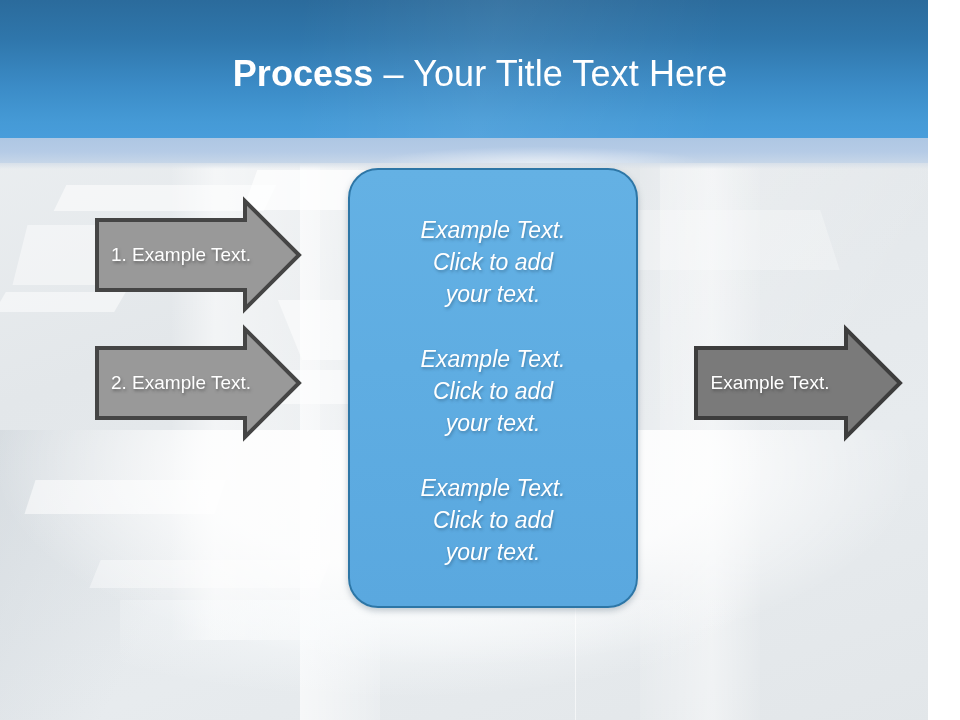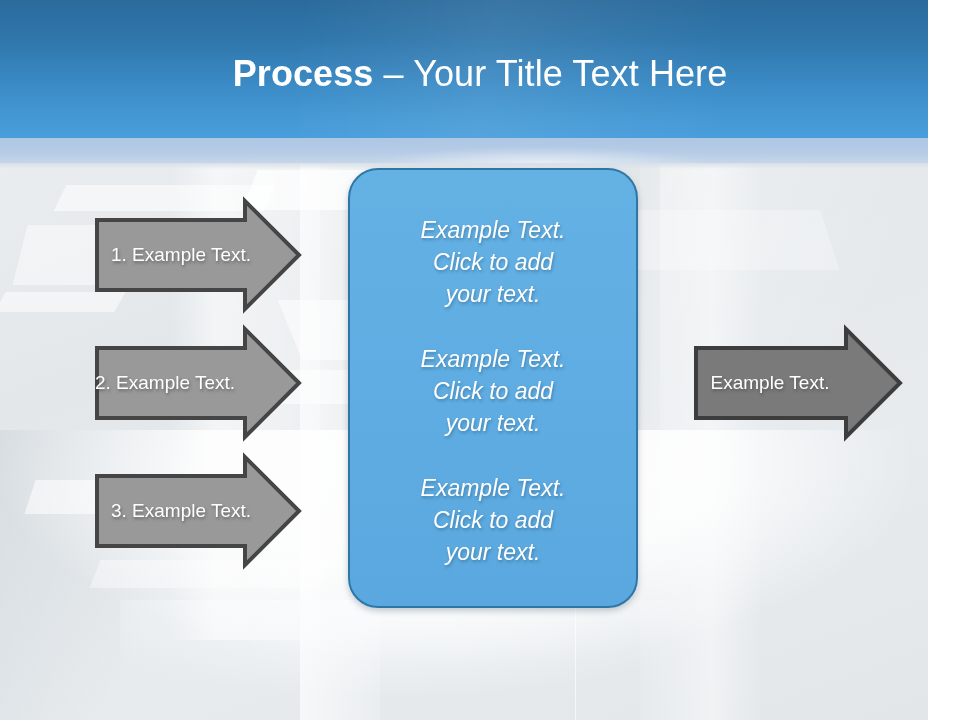--- a/index.html
+++ b/index.html
@@ -295,29 +295,23 @@
     <svg width="206" height="112" viewBox="0 0 206 112">
       <polygon points="2,21 150,21 150,2 204,56 150,110 150,91 2,91" fill="#999999" stroke="#454545" stroke-width="4" stroke-linejoin="miter"></polygon>
     </svg>
     <div class="arrow-label" style="width:150px; height:112px; padding-left:16px;">1. Example Text.</div>
   </div>
 
   <div class="arrow" style="left:95px; top:327px;">
     <svg width="206" height="112" viewBox="0 0 206 112">
       <polygon points="2,21 150,21 150,2 204,56 150,110 150,91 2,91" fill="#999999" stroke="#454545" stroke-width="4" stroke-linejoin="miter"></polygon>
     </svg>
-    <div class="arrow-label" style="width:150px; height:112px; ">2. Example Text.</div>
-  </div>
-
-  <div class="arrow" style="left:95px; top:455px;">
-    <svg width="206" height="112" viewBox="0 0 206 112">
-      <polygon points="2,21 150,21 150,2 204,56 150,110 150,91 2,91" fill="#999999" stroke="#454545" stroke-width="4" stroke-linejoin="miter"></polygon>
-    </svg>
-    <div class="arrow-label" style="width:150px; height:112px; padding-left:16px;">3. Example Text.</div>
-  </div>
+    <div class="arrow-label" style="width:150px; height:112px; padding-left:16px;">2. Example Text.</div>
+  </div>
+
 
   <div class="blue-box">
     <div class="blue-box-inner">
       <div class="blue-para">Example Text.
 Click  to add
 your text.</div>
       <div class="blue-para">Example Text.
 Click  to add
 your text.</div>
       <div class="blue-para">Example Text.

